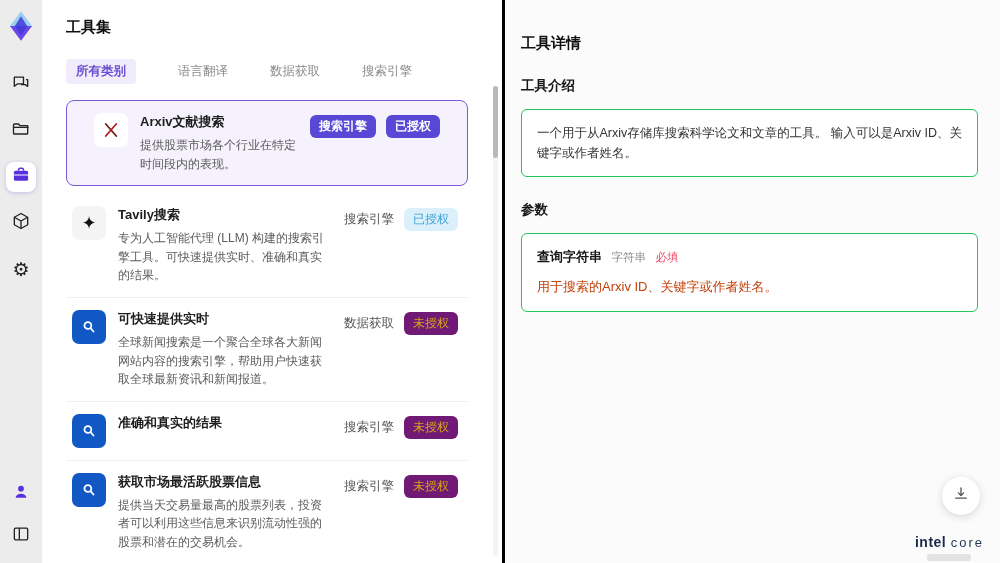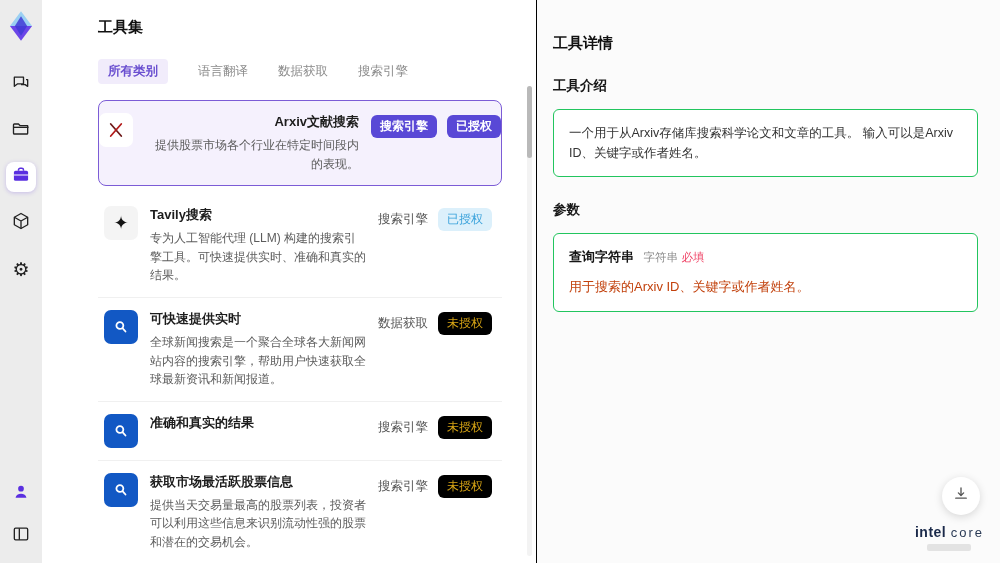--- a/index.html
+++ b/index.html
@@ -22,51 +22,51 @@
     width:30px; height:30px; border-radius:8px; display:flex;
     align-items:center; justify-content:center; cursor:pointer;
   }
   .nav-btn.active { background:#ffffff; box-shadow:0 1px 4px rgba(90,47,224,.25); }
   .sidebar-bottom { margin-top:auto; display:flex; flex-direction:column; gap:12px; align-items:center; }
   .gear-glyph { font-size:19px; line-height:1; color:#222; }
 
   
   .list-panel {
     width:463px; height:563px; background:#fff; position:relative;
-    padding:18px 20px 0 24px; border-right:1px solid #000000; flex-shrink:0;margin-left:32px;
+    padding:18px 20px 0 24px; border-right:3px solid #000000; flex-shrink:0;
   }
   .panel-title { font-size:15px; font-weight:bold; color:#111; margin-bottom:22px; }
-  .tabs { display:flex; gap:30px; margin-bottom:16px; align-items:center; }
+  .tabs { display:flex; gap:42px; margin-bottom:16px; align-items:center; }
   .tab { font-size:12.5px; color:#8a8a8a; cursor:pointer; padding:4px 0; white-space:nowrap; }
   .tab.active { color:#6a4fd0; background:#f1ecfb; padding:4px 10px; border-radius:4px; font-weight:bold; }
 
   .tool-list { height:472px; overflow:hidden; padding-right:14px; }
   .card {
     display:flex; gap:12px; padding:12px 10px 12px 6px; cursor:pointer;
     border-bottom:1px solid #f0f0f0; align-items:flex-start;
   }
   .card.selected {
     border:1.5px solid #7c5cd6; background:#f5f1fd; border-radius:8px;
-    padding:12px 0; margin-bottom:8px;text-align:right;
+    padding:12px 27px; margin-bottom:8px;
   }
   .tool-icon {
     width:34px; height:34px; border-radius:7px; flex-shrink:0;
     display:flex; align-items:center; justify-content:center; background:#f4f4f4;
   }
   .tool-icon.blue { background:#1258c4; }
   .star-glyph { font-size:18px; color:#141414; line-height:1; }
   .tool-info { flex:1; min-width:0; }
   .tool-name { font-size:13px; font-weight:bold; color:#1d1d1d; margin-bottom:5px; }
   .tool-desc { font-size:12px; color:#5c5c5c; line-height:1.55; max-width:265px; }
   .tool-tags { display:flex; gap:10px; flex-shrink:0; align-items:center; margin-top:2px; }
   .tag { font-size:12px; border-radius:6px; padding:3px 9px; white-space:nowrap; }
   .tag-purple { background:#5948d6; color:#fff; font-weight:bold; }
   .cat-text { font-size:12.5px; color:#555; white-space:nowrap; }
   .tag-ok { background:#dcf0fb; color:#3aa2db; }
-  .tag-no { background:#000000; color:#d7a414; }
+  .tag-no { background:#701a75; color:#d7a414; }
 
   .list-scrollbar {
     position:absolute; right:4px; top:86px; width:5px; height:470px;
     background:#f3f3f3; border-radius:3px;
   }
   .list-scrollbar .thumb {
     width:5px; height:72px; background:#b9b9b9; border-radius:3px;
   }
 
   
@@ -76,31 +76,31 @@
   .detail-title { font-size:15px; font-weight:bold; color:#111; margin-bottom:24px; }
   .section-heading { font-size:13.5px; font-weight:bold; color:#161616; margin-bottom:14px; }
   .detail-box {
     background:#fff; border:1px solid #22c55e; border-radius:6px;
     padding:13px 15px; margin-bottom:24px; font-size:12.5px; color:#333;
     line-height:1.6;
   }
   .param-head { margin-bottom:9px; }
   .param-name { font-size:13px; font-weight:bold; color:#161616; }
   .param-type { font-size:11.5px; color:#8c8c8c; margin-left:6px; }
-  .param-required { font-size:11.5px; color:#ef4466; }
+  .param-required { font-size:11.5px; color:#ef4466; margin-left:6px; }
   .param-desc { font-size:13px; color:#c2410c; }
 
   
   .fab {
     position:absolute; right:20px; bottom:48px; width:38px; height:38px;
     border-radius:50%; background:#fff; box-shadow:0 2px 8px rgba(0,0,0,.15);
     display:flex; align-items:center; justify-content:center; cursor:pointer;
   }
   .intel-logo {
-    position:absolute; right:16px; bottom:12px; text-align:center;
+    position:absolute; right:16px; bottom:2px; text-align:center;
     color:#1b2a4a; line-height:1.1; user-select:none;
   }
   .intel-word { font-size:14px; font-weight:bold; letter-spacing:.5px; }
   .core-word { font-size:13px; font-weight:normal; letter-spacing:2px; color:#2a3a55; }
   .ultra-bar { width:44px; height:7px; background:#e3e3e3; border-radius:2px; margin:3px auto 0; }
 </style>
 </head>
 <body>
 
 <div class="app">

